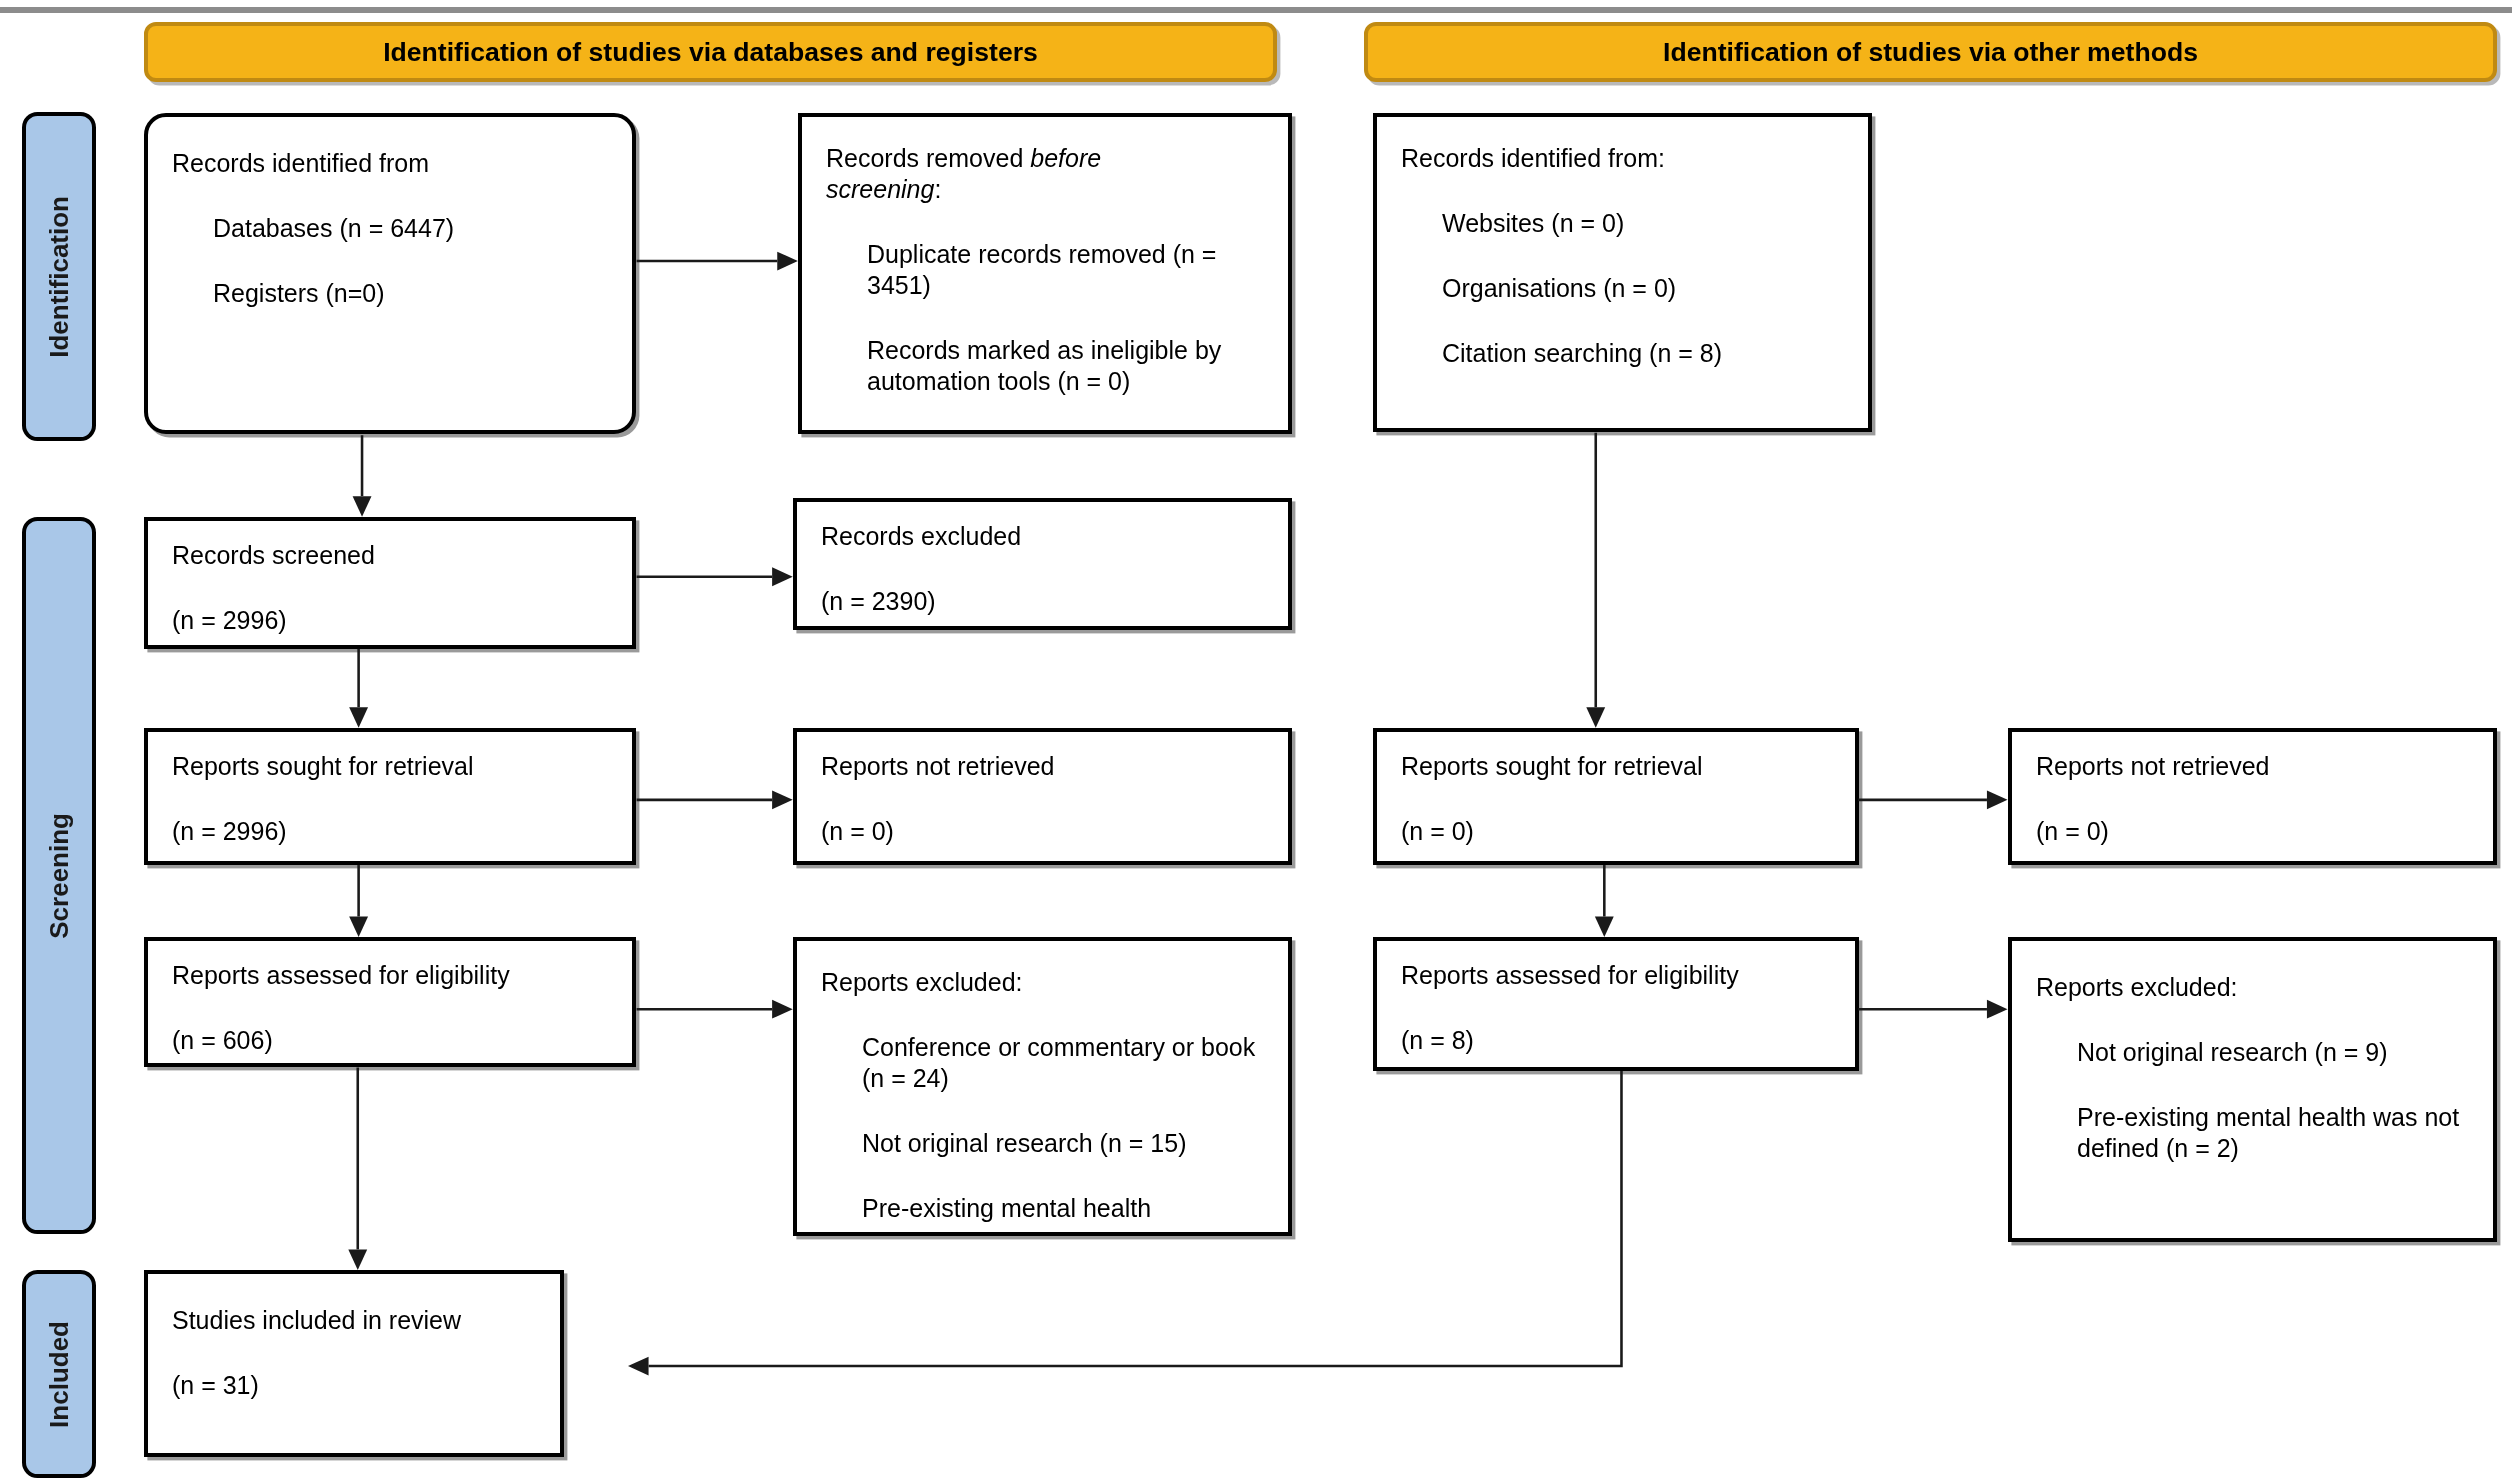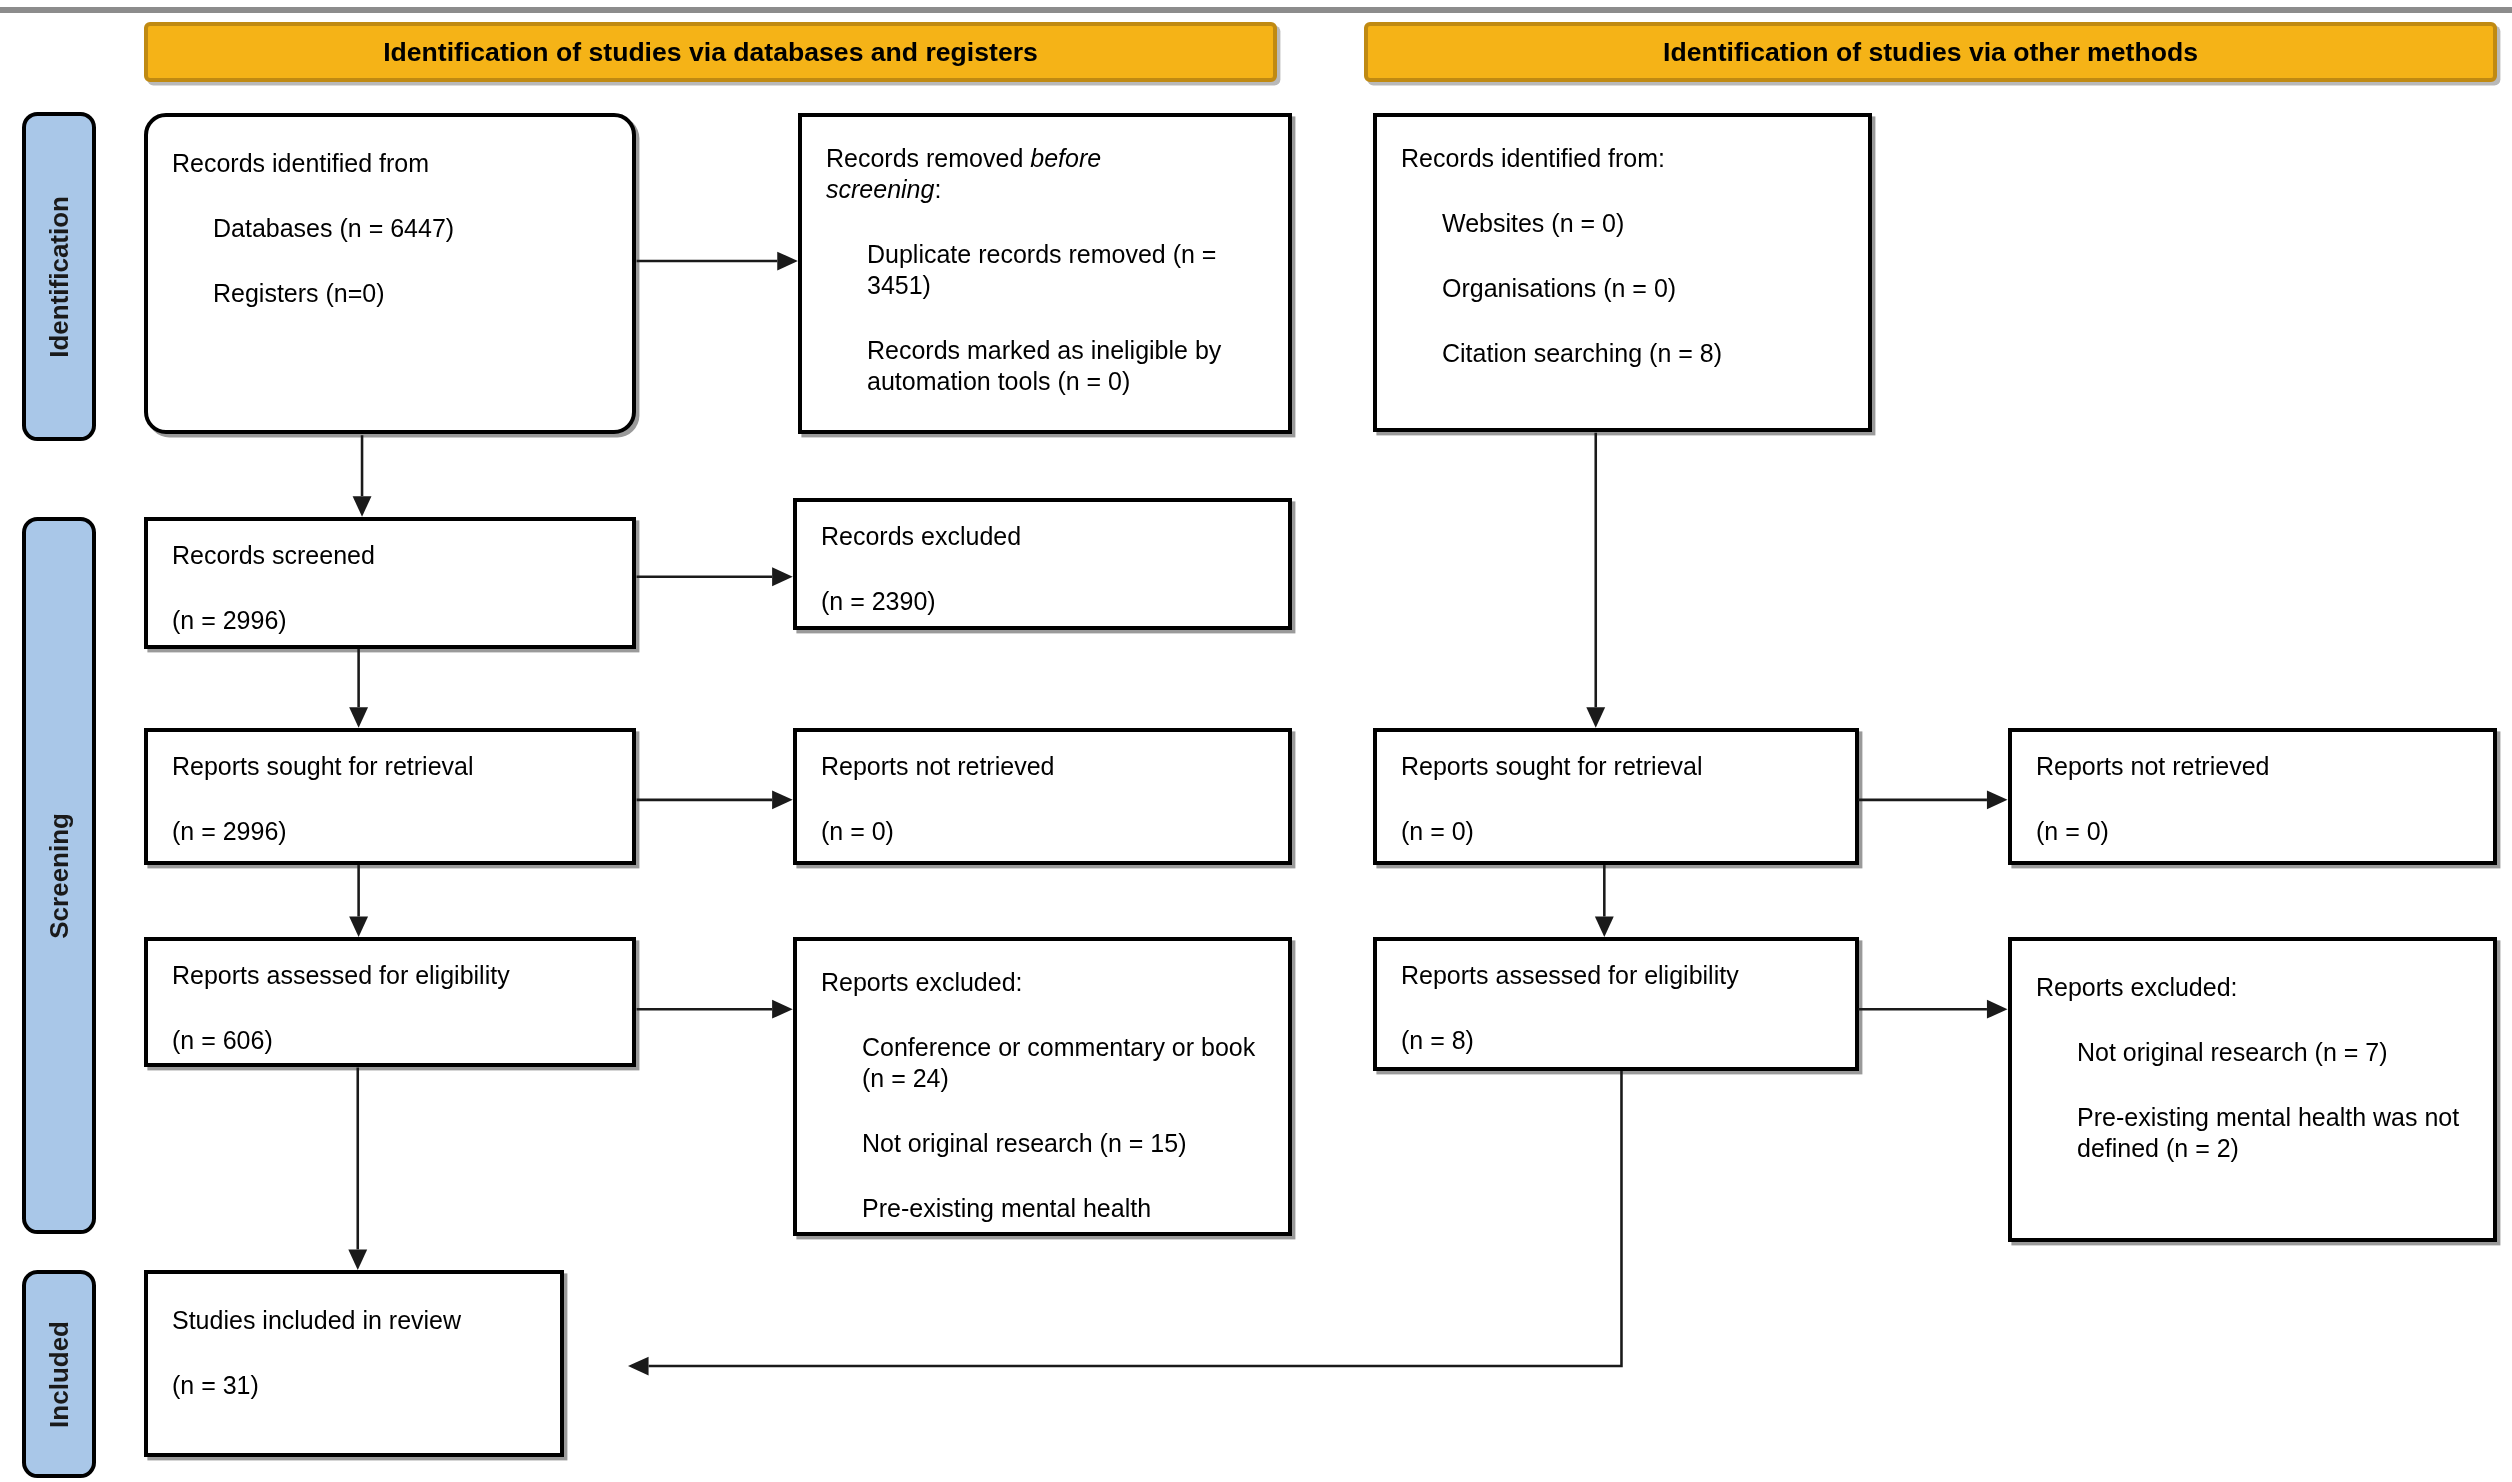--- a/index.html
+++ b/index.html
@@ -12,21 +12,21 @@
   html,body{margin:0;padding:0;background:#ffffff;}
   body{width:2512px;height:1483px;overflow:hidden;
        font-family:"Liberation Sans","DejaVu Sans",sans-serif;color:#111;}
   #stage{position:relative;width:2512px;height:1483px;background:#fff;}
 
   .top-rule{position:absolute;left:0;top:6.9px;width:2512px;height:6px;
             background:#8c8c8c;}
 
   .banner{position:absolute;height:60px;display:flex;align-items:center;justify-content:center;
           background:var(--banner-fill);border:4.3px solid var(--banner-border);
-          border-radius:6px;box-sizing:border-box;
+          border-radius:12px;box-sizing:border-box;
           box-shadow:3.4px 3.4px 0 #b9b9b9;
           font-size:26.6px;font-weight:bold;color:#000;text-align:center;}
 
   .stage-label{position:absolute;width:74px;display:flex;align-items:center;justify-content:center;
           background:var(--stage-fill);border:4.3px solid #000;border-radius:15.4px;
           box-sizing:border-box;font-size:26px;font-weight:bold;color:#1a1a1a;}
   .stage-label span{writing-mode:vertical-rl;transform:rotate(180deg);white-space:nowrap;}
 
   .box{position:absolute;background:#ffffff;border:4.3px solid var(--box-border);
        box-sizing:border-box;box-shadow:3.4px 3.4px 0 #9a9a9a;
@@ -121,21 +121,21 @@
     <p class="item">Conference or commentary or book (n = 24)</p>
     <p class="item">Not original research (n = 15)</p>
     <p class="item">Pre-existing mental health</p>
   </div>
   <div class="box pad-s" style="left:1373px;top:937px;width:486px;height:134px;">
     <p class="t">Reports assessed for eligibility</p>
     <p class="count">(n = 8)</p>
   </div>
   <div class="box pad-a" style="left:2008px;top:937px;width:489px;height:305px;">
     <p class="t">Reports excluded:</p>
-    <p class="item">Not original research (n = 7)</p>
+    <p class="item">Not original research (n = 9)</p>
     <p class="item">Pre-existing mental health was not defined (n = 2)</p>
   </div>
 
   <div class="box pad-a" style="left:144px;top:1270px;width:420px;height:187px;">
     <p class="t">Studies included in review</p>
     <p class="count">(n = 31)</p>
   </div>
 
   <svg class="arrows" width="2512" height="1483" viewBox="0 0 2928 1728">
     <g>

